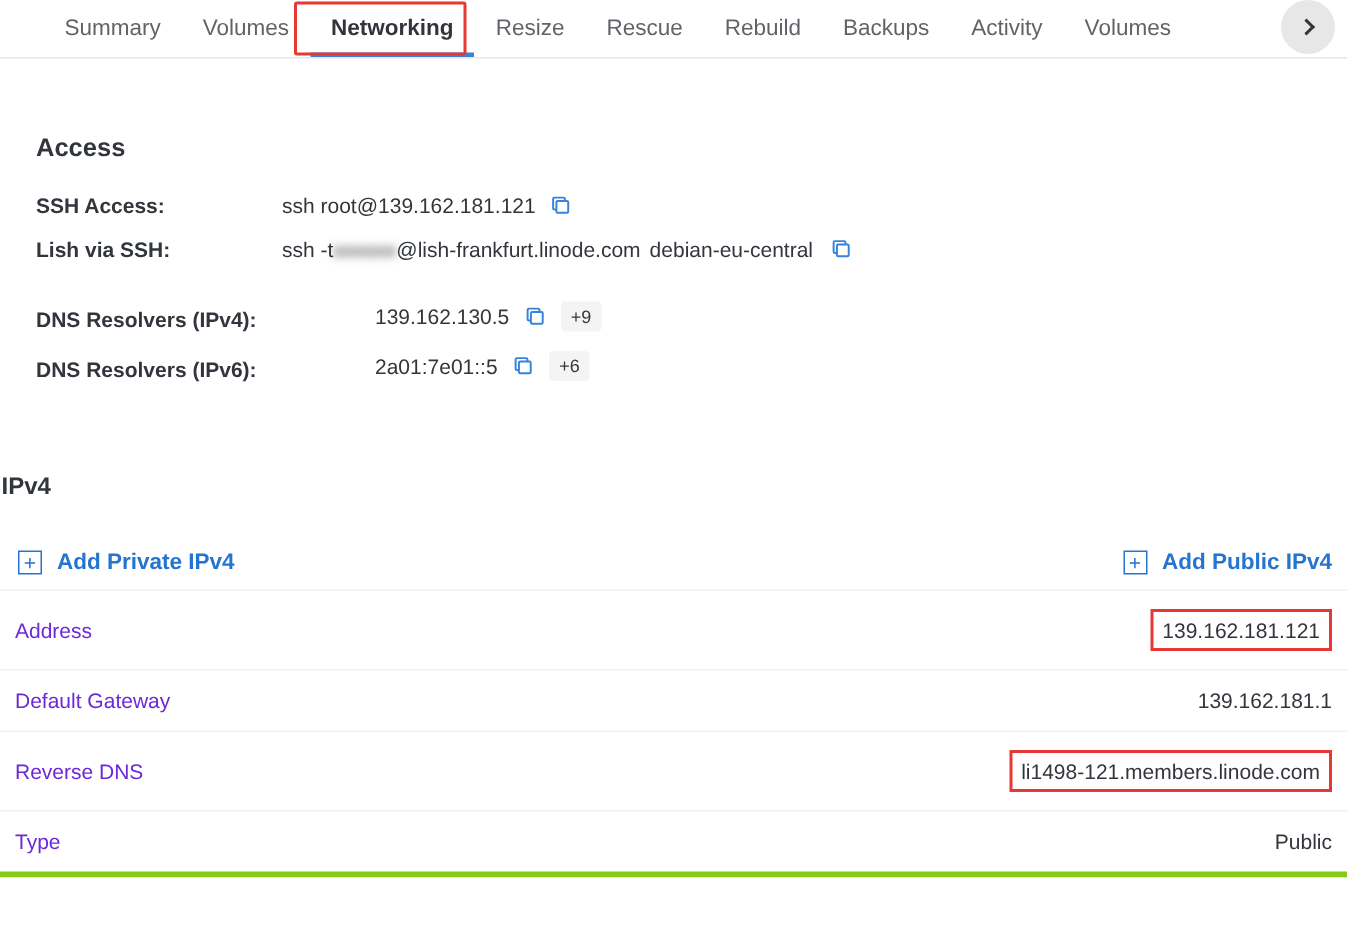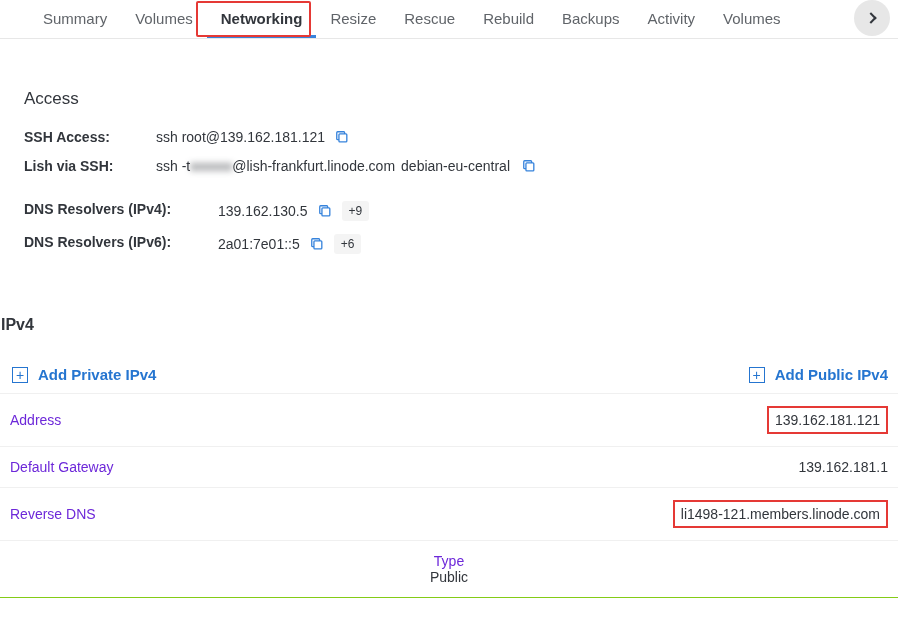--- a/index.html
+++ b/index.html
@@ -6,22 +6,22 @@
   body { font-family: -apple-system, BlinkMacSystemFont, "Segoe UI", Helvetica, Arial, sans-serif; font-size: 14px; color: #32363c; width: 898px; }
   
   .tabs { display: flex; border-bottom: 1px solid #e7e7e7; padding-left: 29px; padding-right: 8px; position: relative; }
   .tab { padding: 10px 14px 11px; color: #606469; font-size: 15px; cursor: pointer; white-space: nowrap; }
   .tab.active { color: #32363c; font-weight: 600; border-bottom: 3px solid #3683dc; padding-bottom: 8px; }
   .tab-highlight { border: 2px solid #e53935; border-radius: 2px; position: absolute; pointer-events: none; }
   .scroll-btn { width: 36px; height: 36px; border-radius: 50%; background: #e7e7e7; display: flex; align-items: center; justify-content: center; margin-left: auto; cursor: pointer; }
   .chevron-right { width: 8px; height: 8px; border-right: 2px solid #32363c; border-top: 2px solid #32363c; transform: rotate(45deg); margin-right: 2px; }
   
   .panel { background: #fff; margin: 32px 4px 0; padding: 18px 20px 28px; }
-  .panel-title { font-size: 17px; font-weight: 400; margin-bottom: 20px; }
-  .row { display: flex; align-items: flex-start; margin-bottom: 13px; font-size: 14px; }
+  .panel-title { font-size: 17px; font-weight: 700; margin-bottom: 20px; }
+  .row { display: flex; align-items: flex-end; margin-bottom: 13px; font-size: 14px; gap: 32px; }
   .row .label { font-weight: 700; width: 170px; flex-shrink: 0; }
   .row.narrow .label { width: 108px; }
   .row .value { color: #606469; display: flex; align-items: center; gap: 10px; flex-wrap: wrap; margin-left: 24px; }
   .row .value span { color: #32363c; }
   .blur { filter: blur(3px); }
   .chip { display: inline-flex; align-items: center; background: #f4f4f4; border-radius: 3px; padding: 3px 7px; font-size: 12px; color: #32363c; cursor: pointer; }
   .spacer { height: 14px; }
   
   .section-title { font-size: 16px; font-weight: 700; margin: 34px 0 0 0; padding-left: 1px; }
   
@@ -128,16 +128,16 @@
   <div class="v"><span class="box-red">139.162.181.121</span></div>
 </div>
 <div class="data-row">
   <div class="k">Default Gateway</div>
   <div class="v">139.162.181.1</div>
 </div>
 <div class="data-row">
   <div class="k">Reverse DNS</div>
   <div class="v"><span class="box-red">li1498-121.members.linode.com</span></div>
 </div>
-<div class="data-row" style="border-bottom:1px solid #84cc16;flex-direction:column;">
+<div class="data-row" style="border-bottom:4px solid #84cc16;">
   <div class="k">Type</div>
   <div class="v">Public</div>
 </div>
 
 </body></html>

